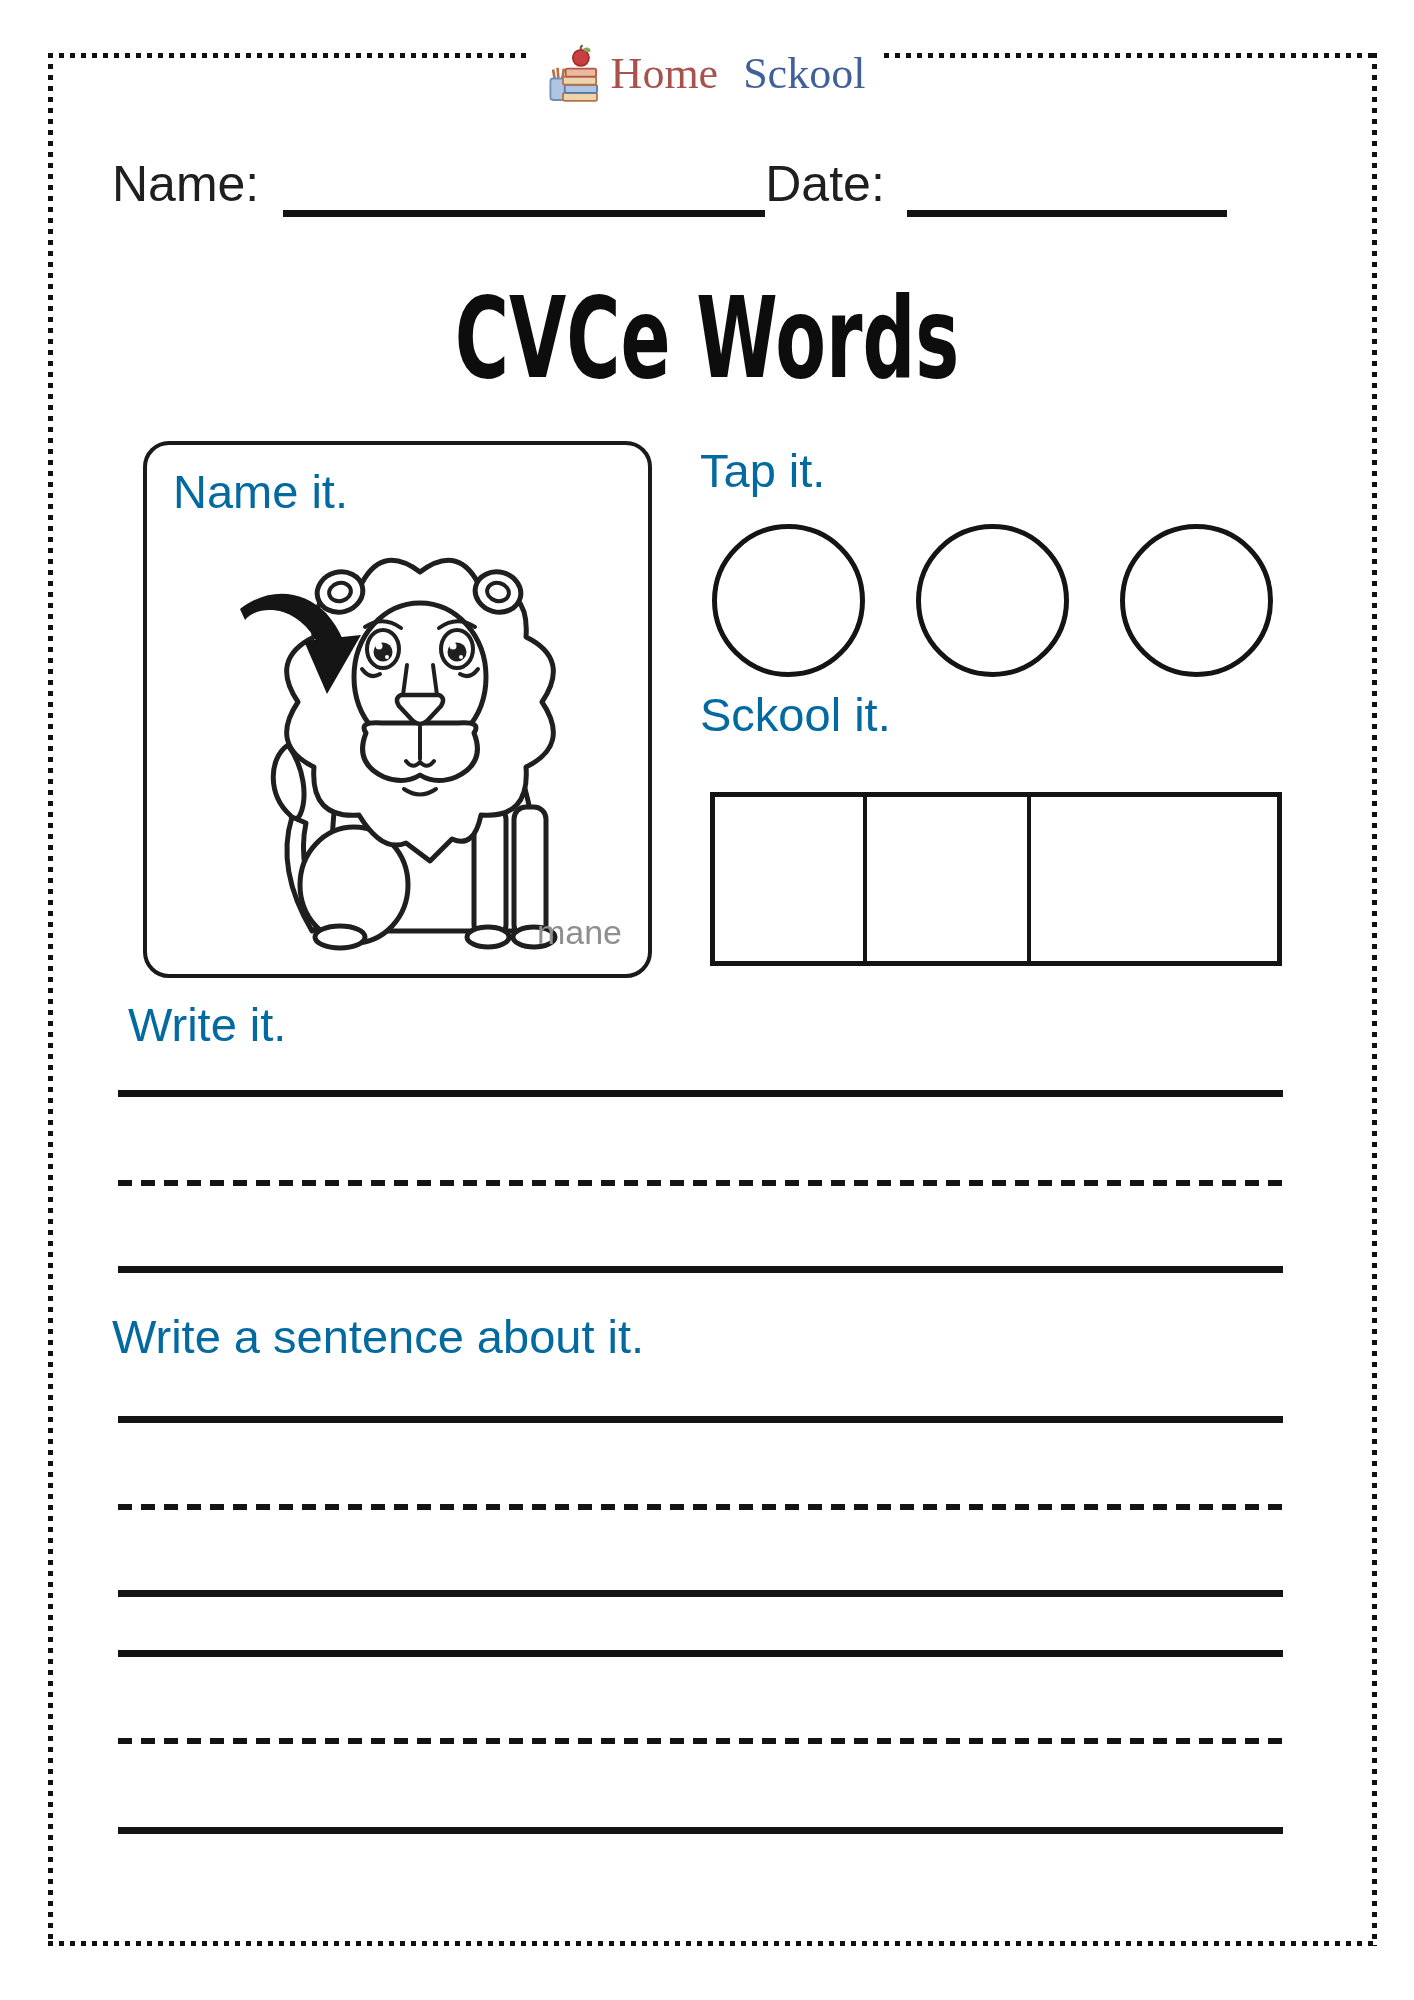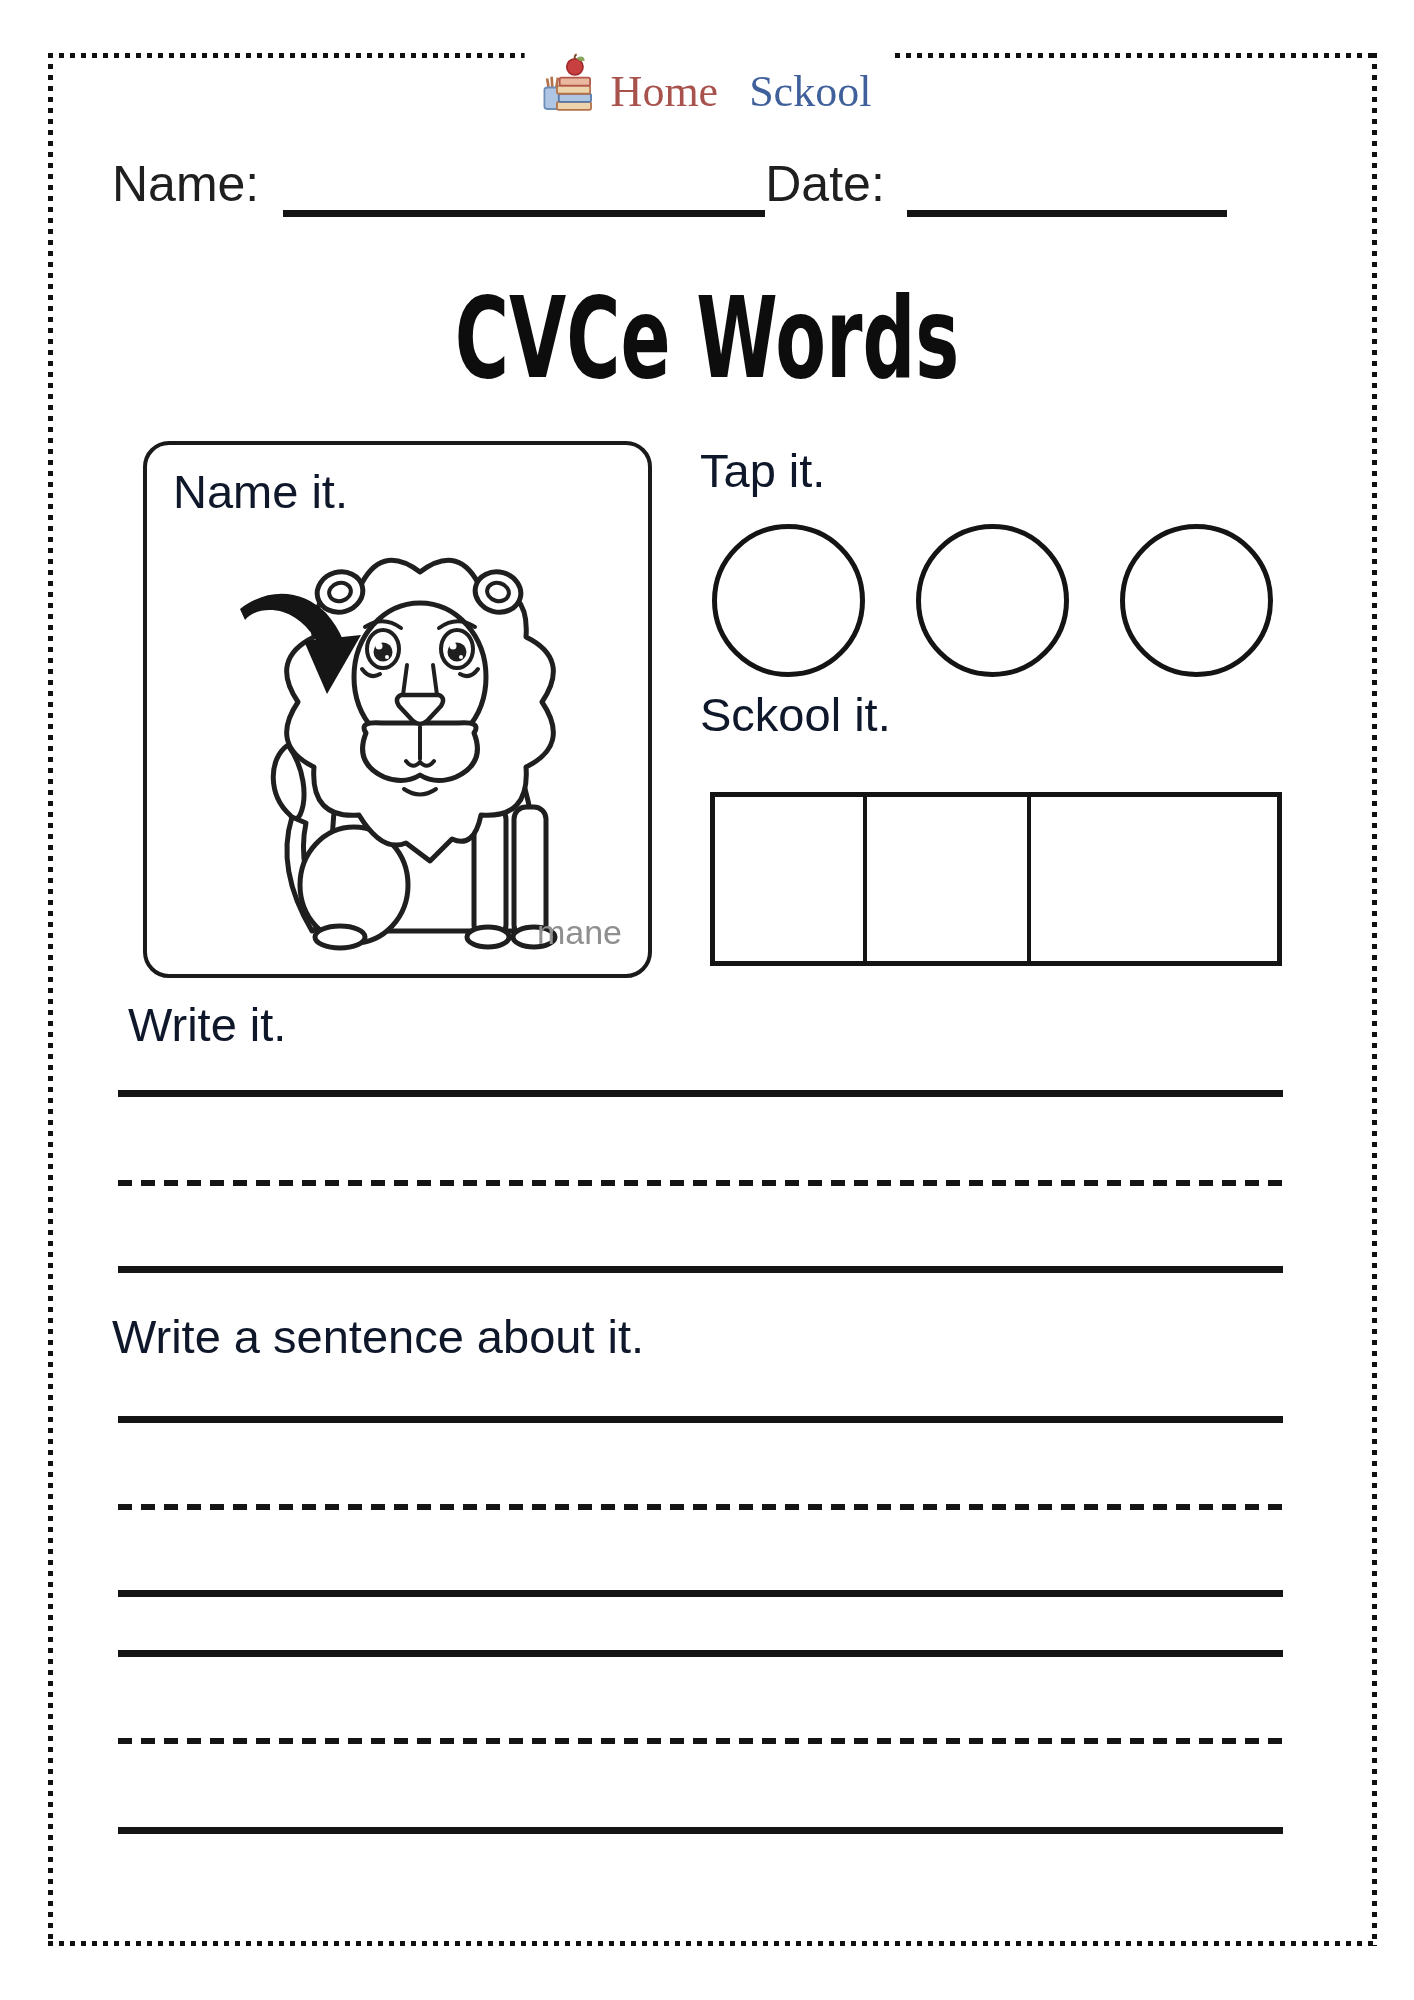--- a/index.html
+++ b/index.html
@@ -13,39 +13,39 @@
     background:
       repeating-linear-gradient(90deg,#101010 0 5px,transparent 5px 11px) left top/100% 5px no-repeat,
       repeating-linear-gradient(90deg,#101010 0 5px,transparent 5px 11px) left bottom/100% 5px no-repeat,
       repeating-linear-gradient(180deg,#101010 0 5px,transparent 5px 11px) left top/5px 100% no-repeat,
       repeating-linear-gradient(180deg,#101010 0 5px,transparent 5px 11px) right top/5px 100% no-repeat;
   }
   
   .logo{
     position:absolute; top:34px; left:50%; transform:translateX(-50%);
     background:#fff; padding:0 18px; height:80px;
-    display:flex; align-items:flex-end; gap:16px; white-space:nowrap;
+    display:flex; align-items:center; gap:10px; white-space:nowrap;
   }
   .logo-text{font-family:"Liberation Serif", serif; font-size:44px; line-height:1;}
   .logo-home{color:#a8524d;}
   .logo-sckool{color:#40609c; margin-left:15px;}
   
   .field-row{position:absolute; left:112px; top:156px; display:flex; }
   .field-label{font-size:50px; line-height:1.15; color:#1f1f1f;}
   .uline{border-bottom:7px solid #141414; height:54px;}
   .uline-name{width:482px; margin-left:24px;}
   .uline-date{width:320px; margin-left:22px;}
   .field-label.date{}
   
   .title{
     position:absolute; top:282px; left:0; width:100%; text-align:center;
     font-family:"DejaVu Sans", sans-serif; font-weight:900; font-size:112px; line-height:1;
     color:#0d0d0d; transform:scaleX(0.66); transform-origin:50% 50%; letter-spacing:0px;
   }
-  .heading{font-size:47px; line-height:1.15; color:#0f172a;}
+  .heading{font-size:47px; line-height:1.15; color:#0369a1;}
   
   .name-card{
     position:absolute; left:143px; top:441px; width:509px; height:537px;
     border:4px solid #1a1a1a; border-radius:26px; box-sizing:border-box; background:#fff;
   }
   .name-card .heading{position:absolute; left:26px; top:20px;}
   .lion-wrap{position:absolute; left:93px; top:92px; width:340px; height:420px;}
   .caption{position:absolute; right:26px; bottom:22px; font-size:34px; color:#8f8f8f;}
   
   .tap-heading{position:absolute; left:700px; top:444px;}

